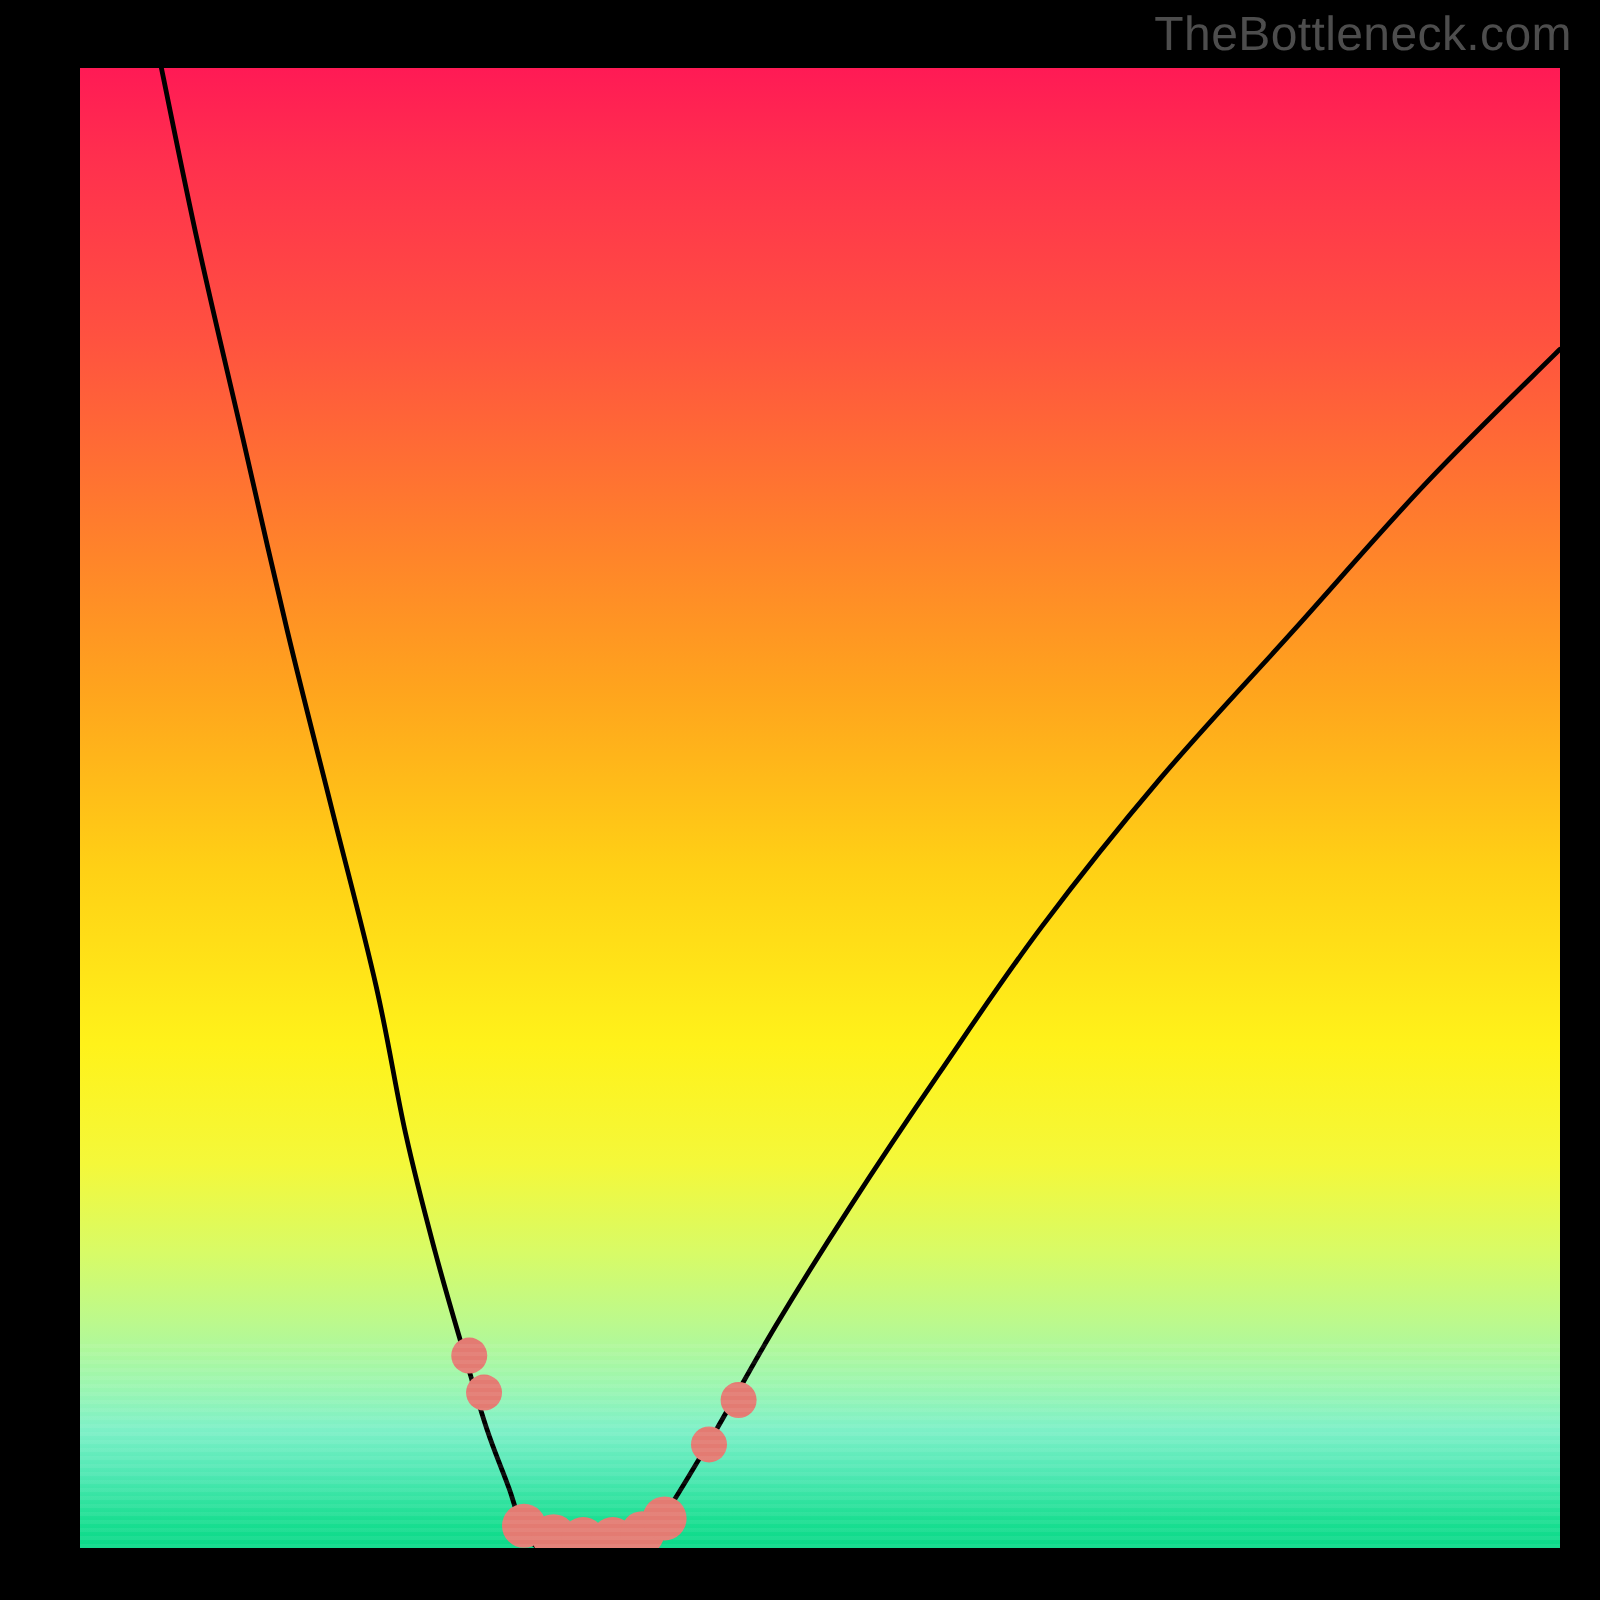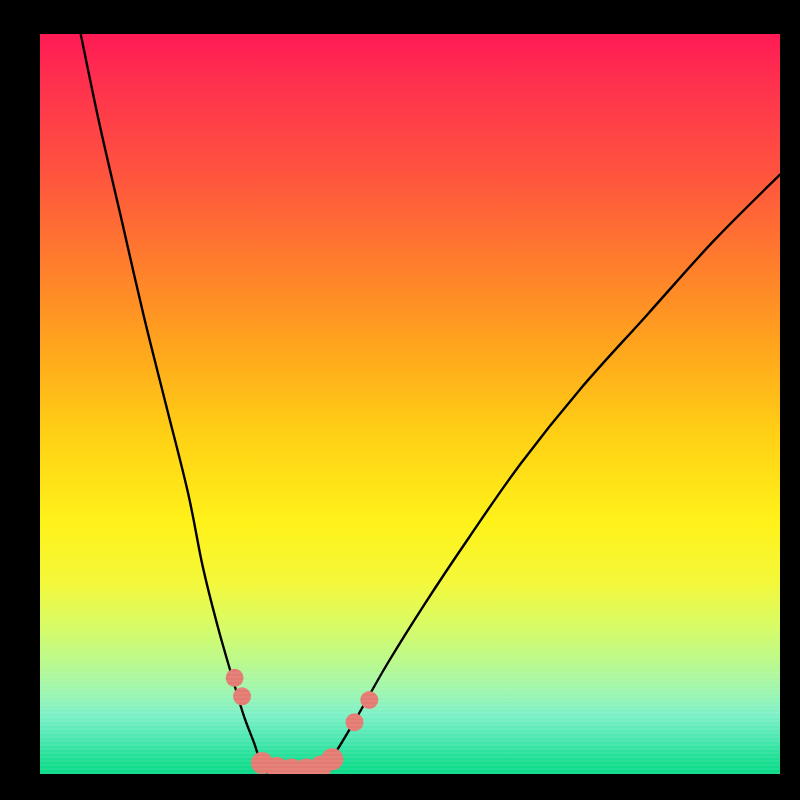--- a/index.html
+++ b/index.html
@@ -72,20 +72,21 @@
     position: absolute;
     inset: 0;
     width: 100%;
     height: 100%;
   }
 </style>
 </head>
 <body>
 
 <div class="frame">
+  <div class="watermark">TheBottleneck.com</div>
 
   <div class="plot-area">
     <svg class="curves" viewBox="0 0 740 740" preserveAspectRatio="none">
       <g id="curve-layer">
           <path d="M 40.7,0 C 44.03,15.983999999999991 51.874,55.49999999999996 59.2,88.79999999999995 C 66.52600000000001,122.09999999999995 73.408,150.368 81.4,185 C 89.39200000000001,219.632 95.608,247.89999999999998 103.60000000000001,281.2 C 111.59200000000001,314.5 117.808,338.032 125.80000000000001,370 C 133.792,401.968 141.34,429.49600000000004 148,458.8 C 154.66,488.104 157.472,508.82399999999996 162.8,532.8 C 168.12800000000001,556.776 172.272,572.02 177.6,592 C 182.928,611.98 187.738,627.8159999999999 192.4,643.8 C 197.062,659.784 199.50400000000002,668.8119999999999 203.50000000000003,680.8 C 207.49600000000004,692.788 211.27,701.076 214.6,710.4 C 217.92999999999998,719.7239999999999 219.33599999999998,727.272 222,732.6 C 224.66400000000002,737.928 228.068,738.668 229.4,740" fill="none" stroke="#000000" stroke-width="2.4" stroke-linecap="round"></path>
           <path d="M 281.2,740 C 283.864,736.004 289.34,728.456 296,717.8 C 302.66,707.1439999999999 308.876,696.784 318.2,680.8 C 327.524,664.8159999999999 335.81199999999995,648.98 347.79999999999995,629 C 359.78799999999995,609.02 370.148,592.444 384.8,569.8 C 399.452,547.156 411.884,528.508 429.2,503.2 C 446.51599999999996,477.892 461.02,455.84 481,429.2 C 500.98,402.56 517.5559999999999,381.84 540.1999999999999,355.2 C 562.8439999999999,328.56 582.824,307.84 606.8,281.2 C 630.776,254.56 649.424,232.50800000000007 673.4,207.20000000000005 C 697.376,181.89200000000002 728.012,152.58799999999994 740,140.5999999999999" fill="none" stroke="#000000" stroke-width="2.4" stroke-linecap="round"></path>
           <path d="M 229.4,740 C 232.06400000000002,740 238.872,740 244.20000000000002,740 C 249.52800000000002,740 253.672,740 259,740 C 264.328,740 269.80400000000003,740 273.8,740 C 277.796,740 279.868,740 281.2,740" fill="none" stroke="#000000" stroke-width="2.4" stroke-linecap="round"></path>
         </g>
       <g id="marker-layer">
           <circle cx="194.62" cy="643.8" r="9" fill="#e37b72"></circle>

